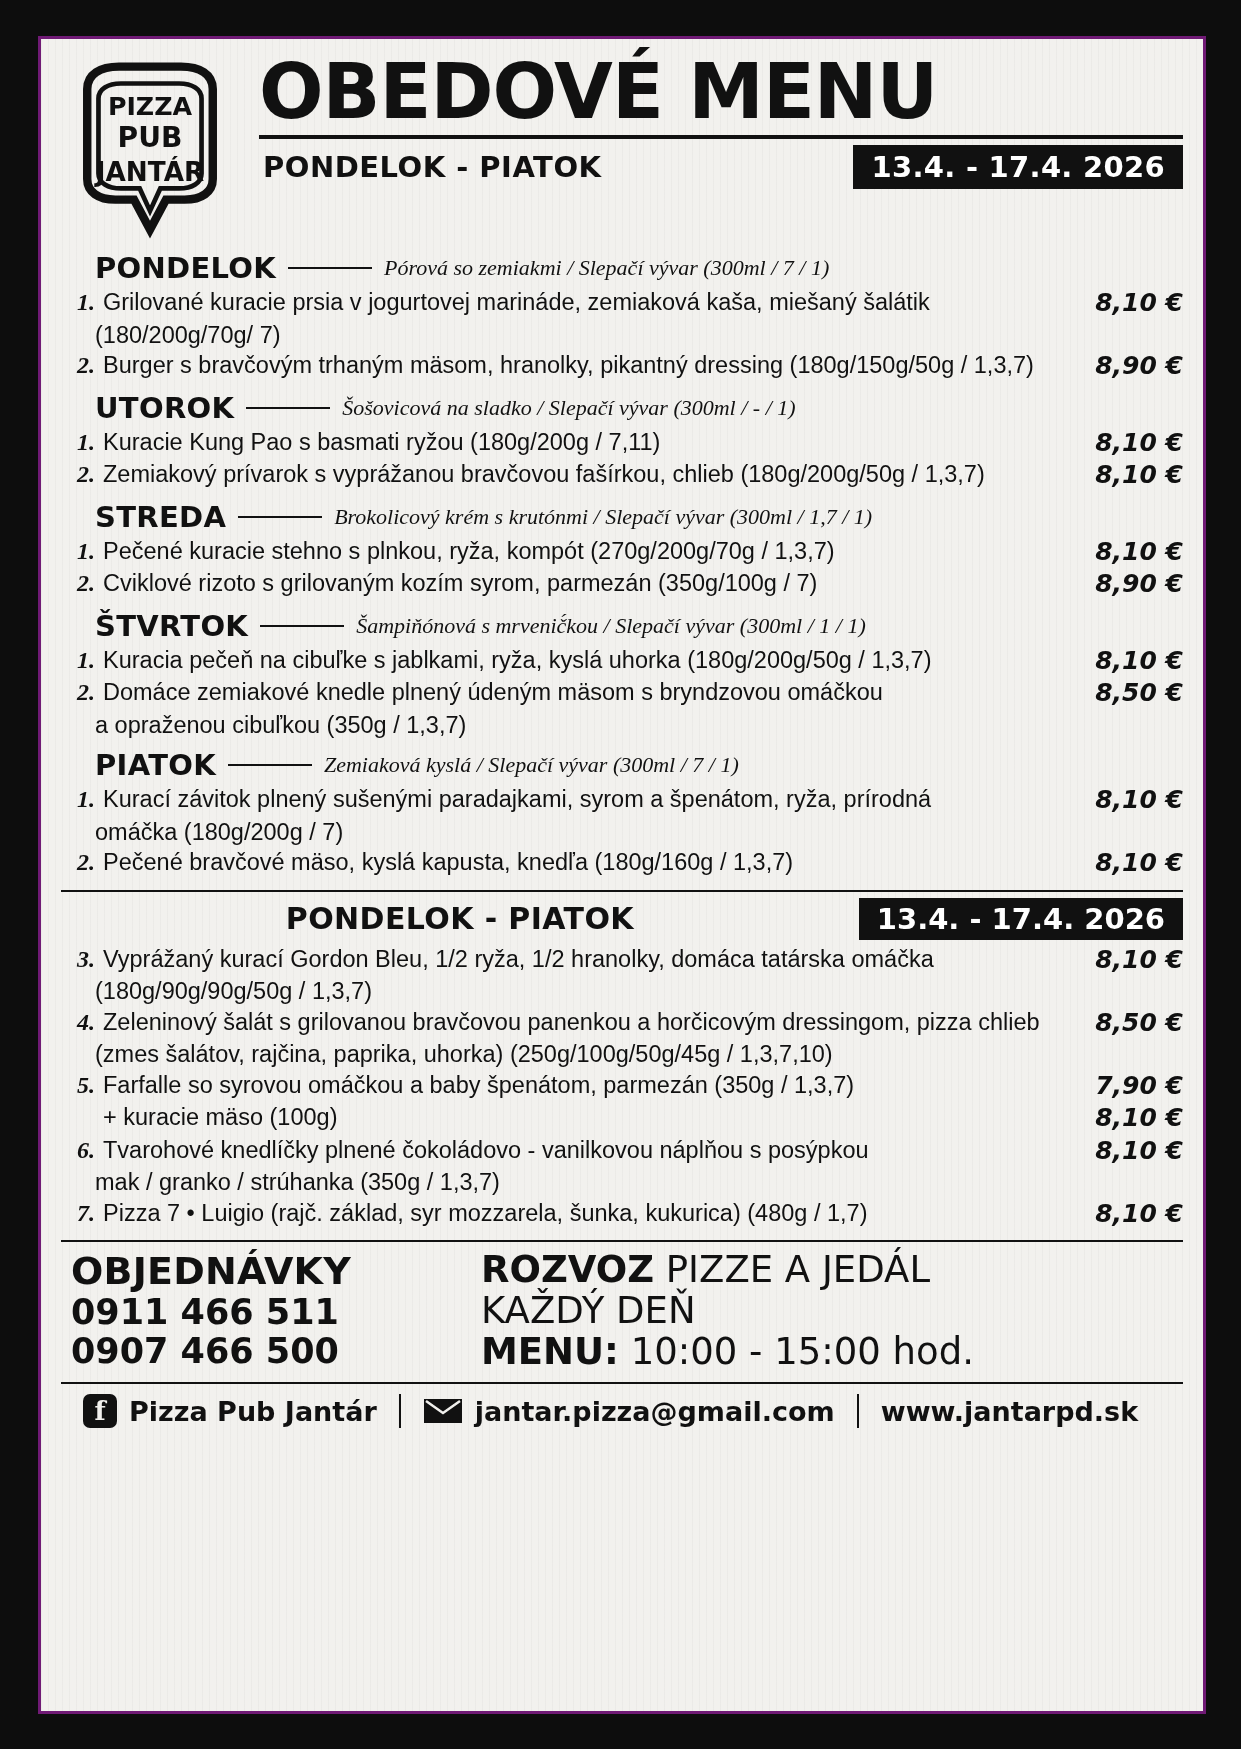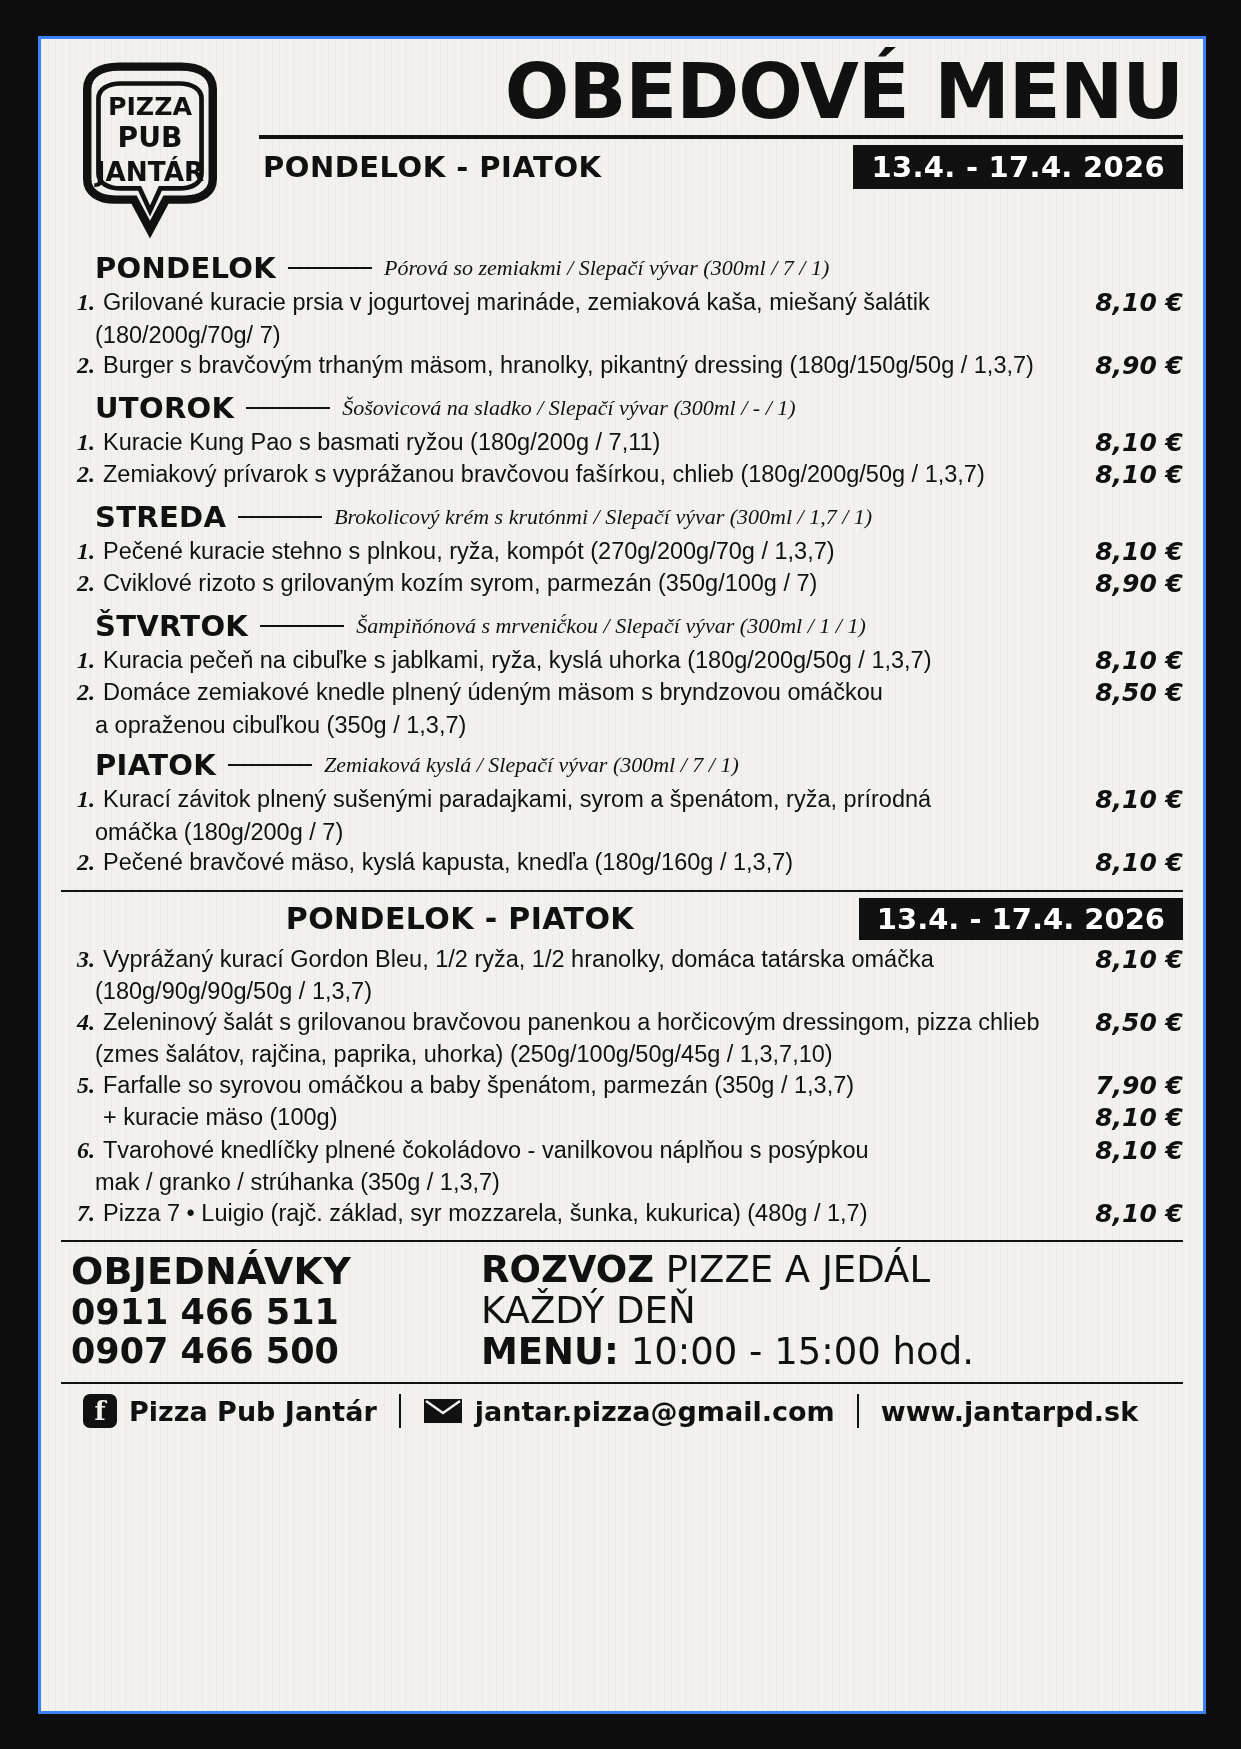--- a/index.html
+++ b/index.html
@@ -21,21 +21,21 @@
     box-sizing: border-box;
   }
   .sheet {
     position: absolute;
     left: 38px;
     top: 36px;
     width: 1168px;
     height: 1678px;
     background: #f2f1ee;
     box-sizing: border-box;
-    border: 3px solid #3b82f6;
+    border: 3px solid #701a75;
     padding: 14px 20px 10px 20px;
   }
   .sheet:before {
     content: "";
     position: absolute;
     inset: 0;
     pointer-events: none;
     background: repeating-linear-gradient(90deg, rgba(0,0,0,0.028) 0px, rgba(0,0,0,0.028) 1px, rgba(0,0,0,0) 1px, rgba(0,0,0,0) 7px);
   }
 
@@ -49,21 +49,20 @@
   .logo {
     width: 188px;
     flex: 0 0 188px;
     padding-top: 8px;
   }
   .logo svg { display: block; }
 
   .header-right {
     flex: 1 1 auto;
     padding-top: 4px;
-    text-align: right;
   }
   .main-title {
     font-family: "DejaVu Sans", sans-serif;
     font-weight: 700;
     font-size: 76px;
     line-height: 0.92;
     letter-spacing: -1px;
     color: #111;
     margin: 0 0 4px 0;
     white-space: nowrap;

